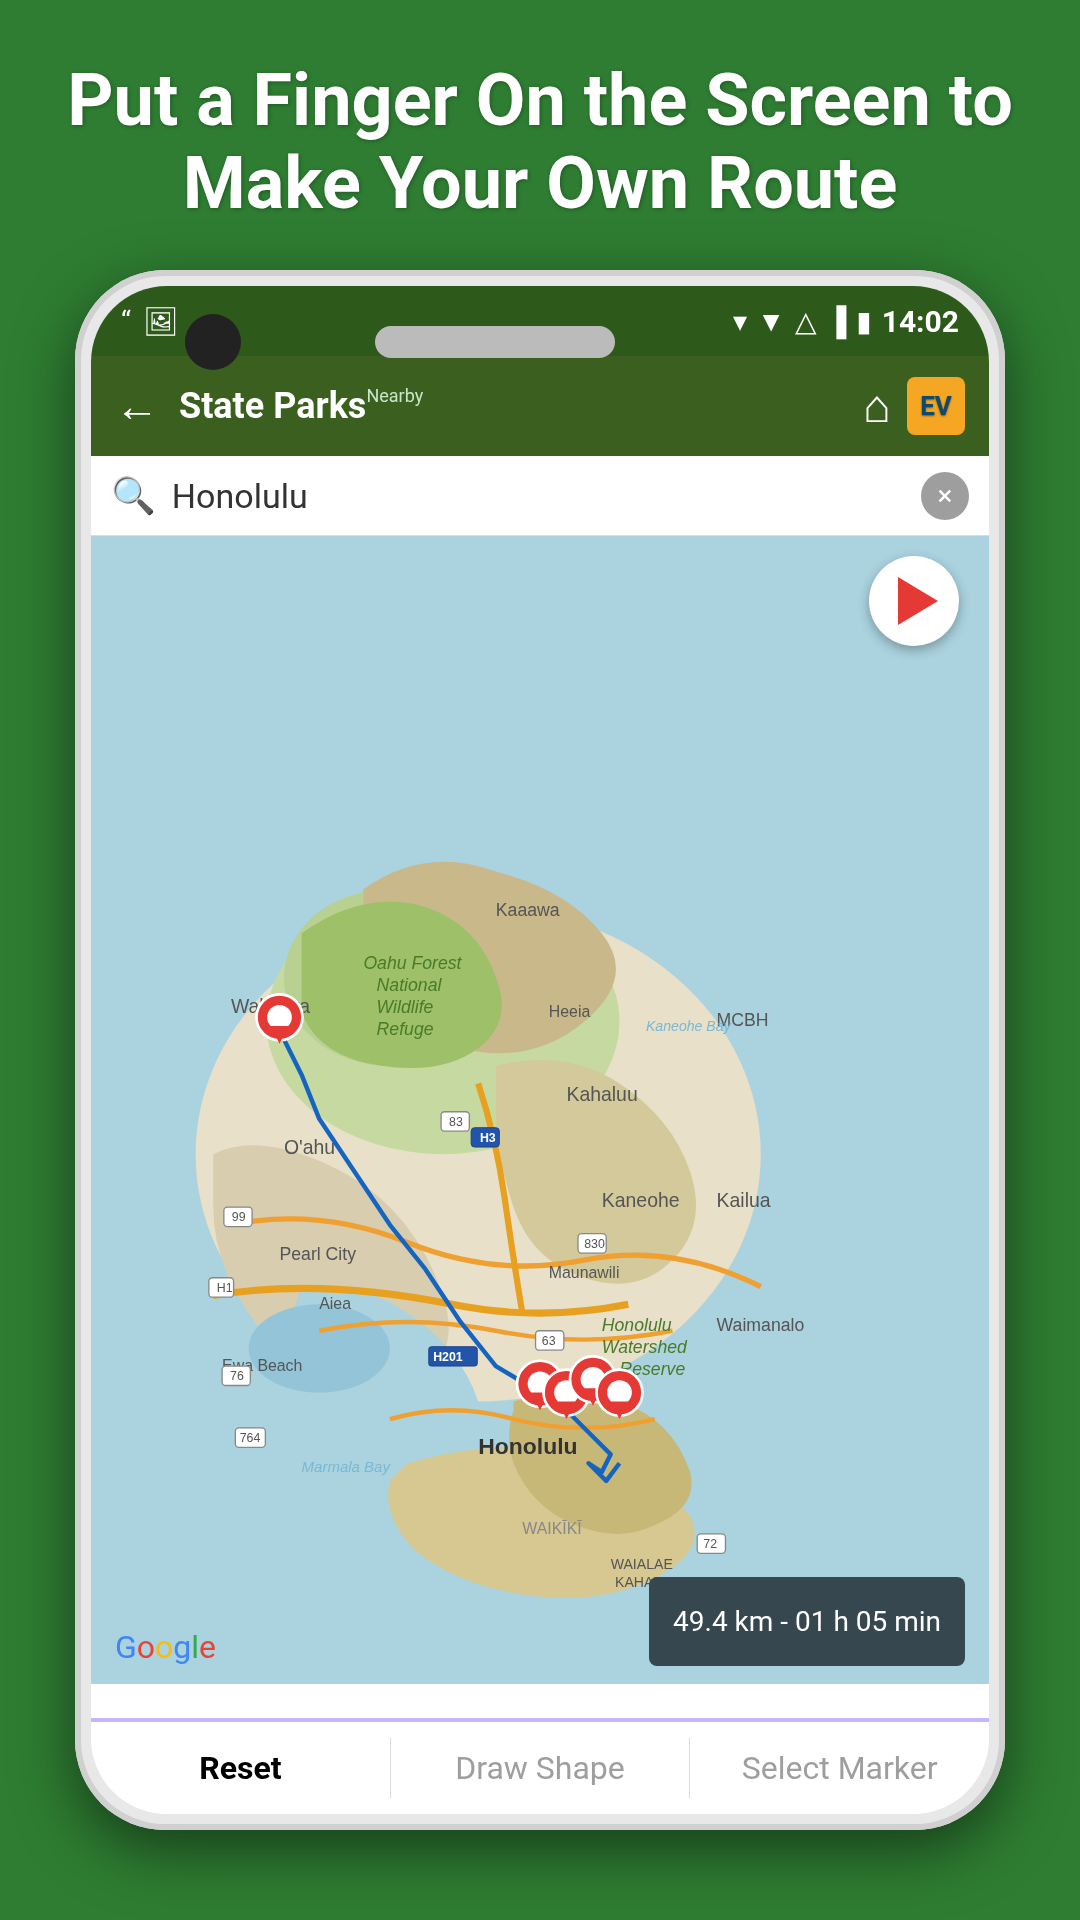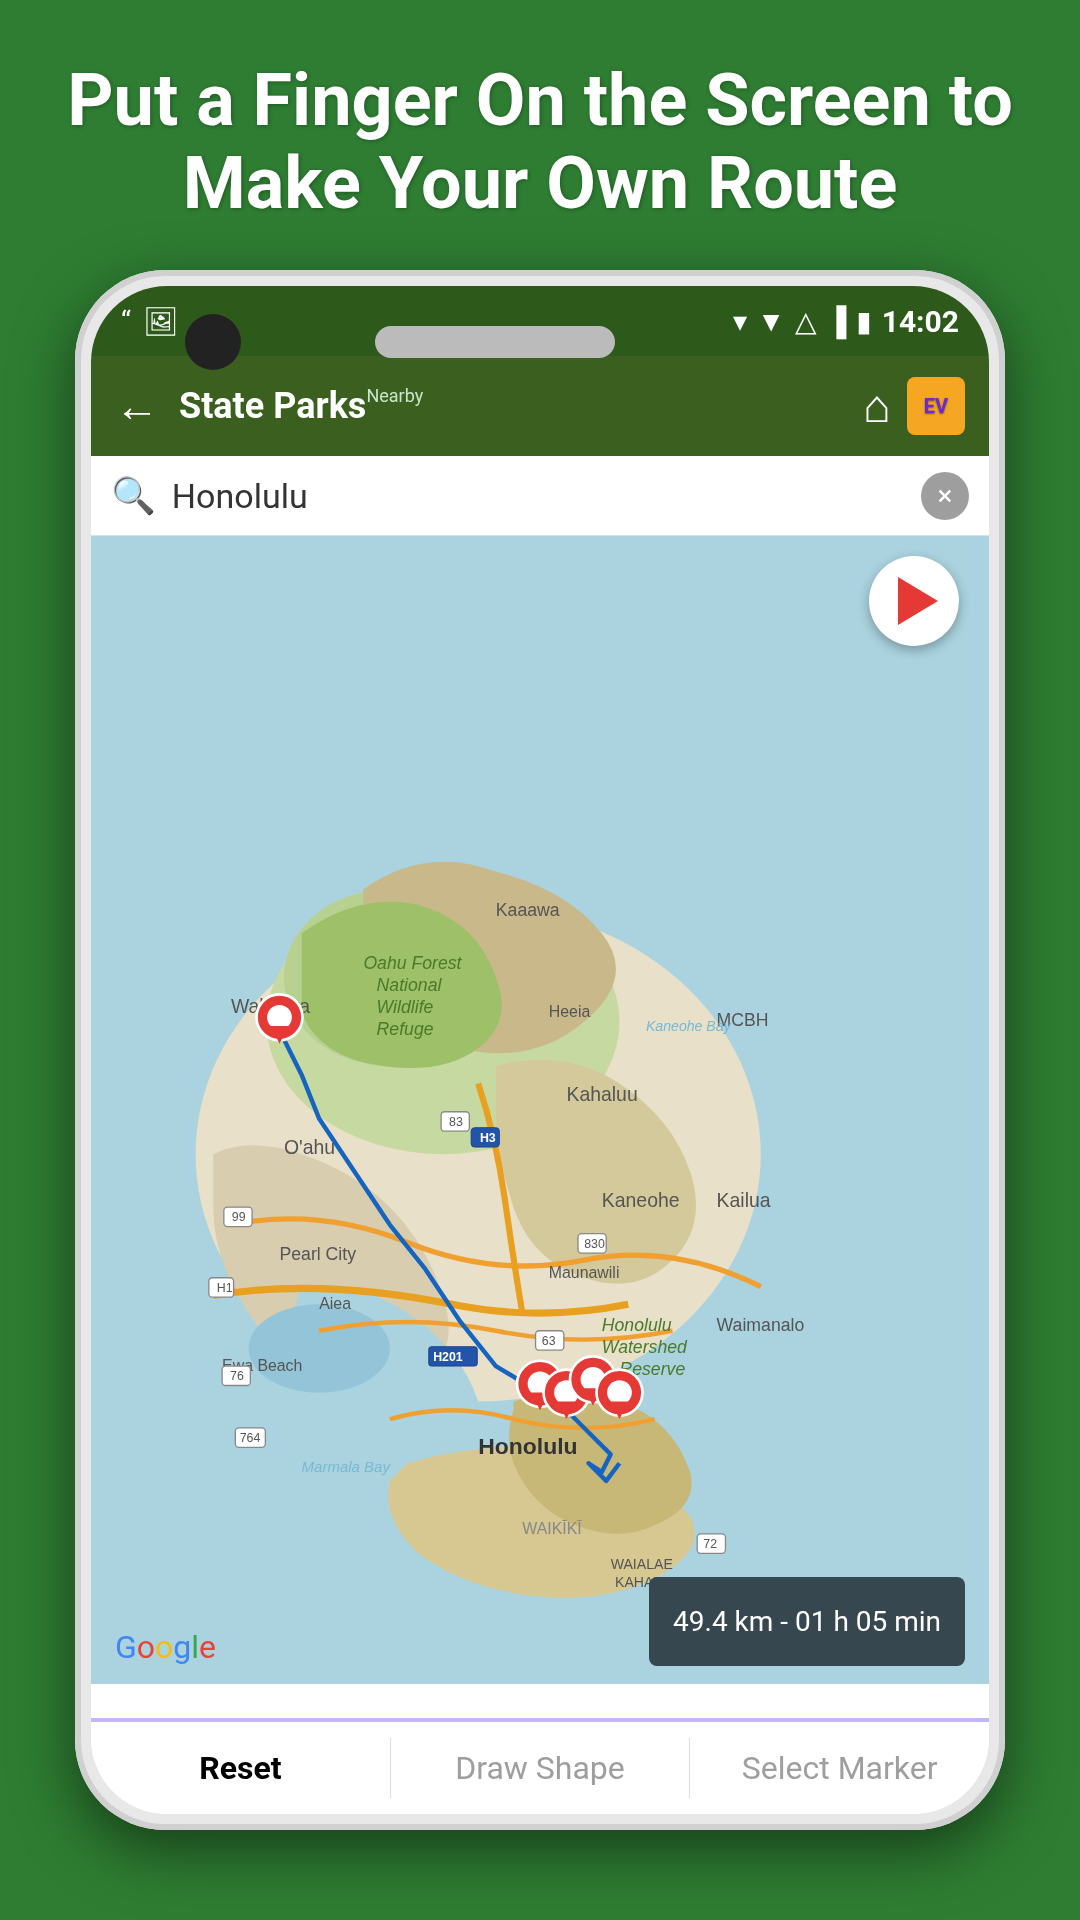--- a/index.html
+++ b/index.html
@@ -165,23 +165,23 @@
       height: 58px;
       display: flex;
       align-items: center;
       justify-content: center;
       font-size: 24px;
       font-weight: bold;
       color: #333;
       position: relative;
     }
     .ev-badge-inner {
-      font-size: 20px;
+      font-size: 26px;
       font-weight: bold;
-      color: #6d28d9;
+      color: #0c4a6e;
       text-shadow: 0 1px 2px rgba(0,0,0,0.5);
     }
 
     
     .search-bar {
       position: absolute;
       top: 170px;
       left: 0;
       right: 0;
       height: 80px;

